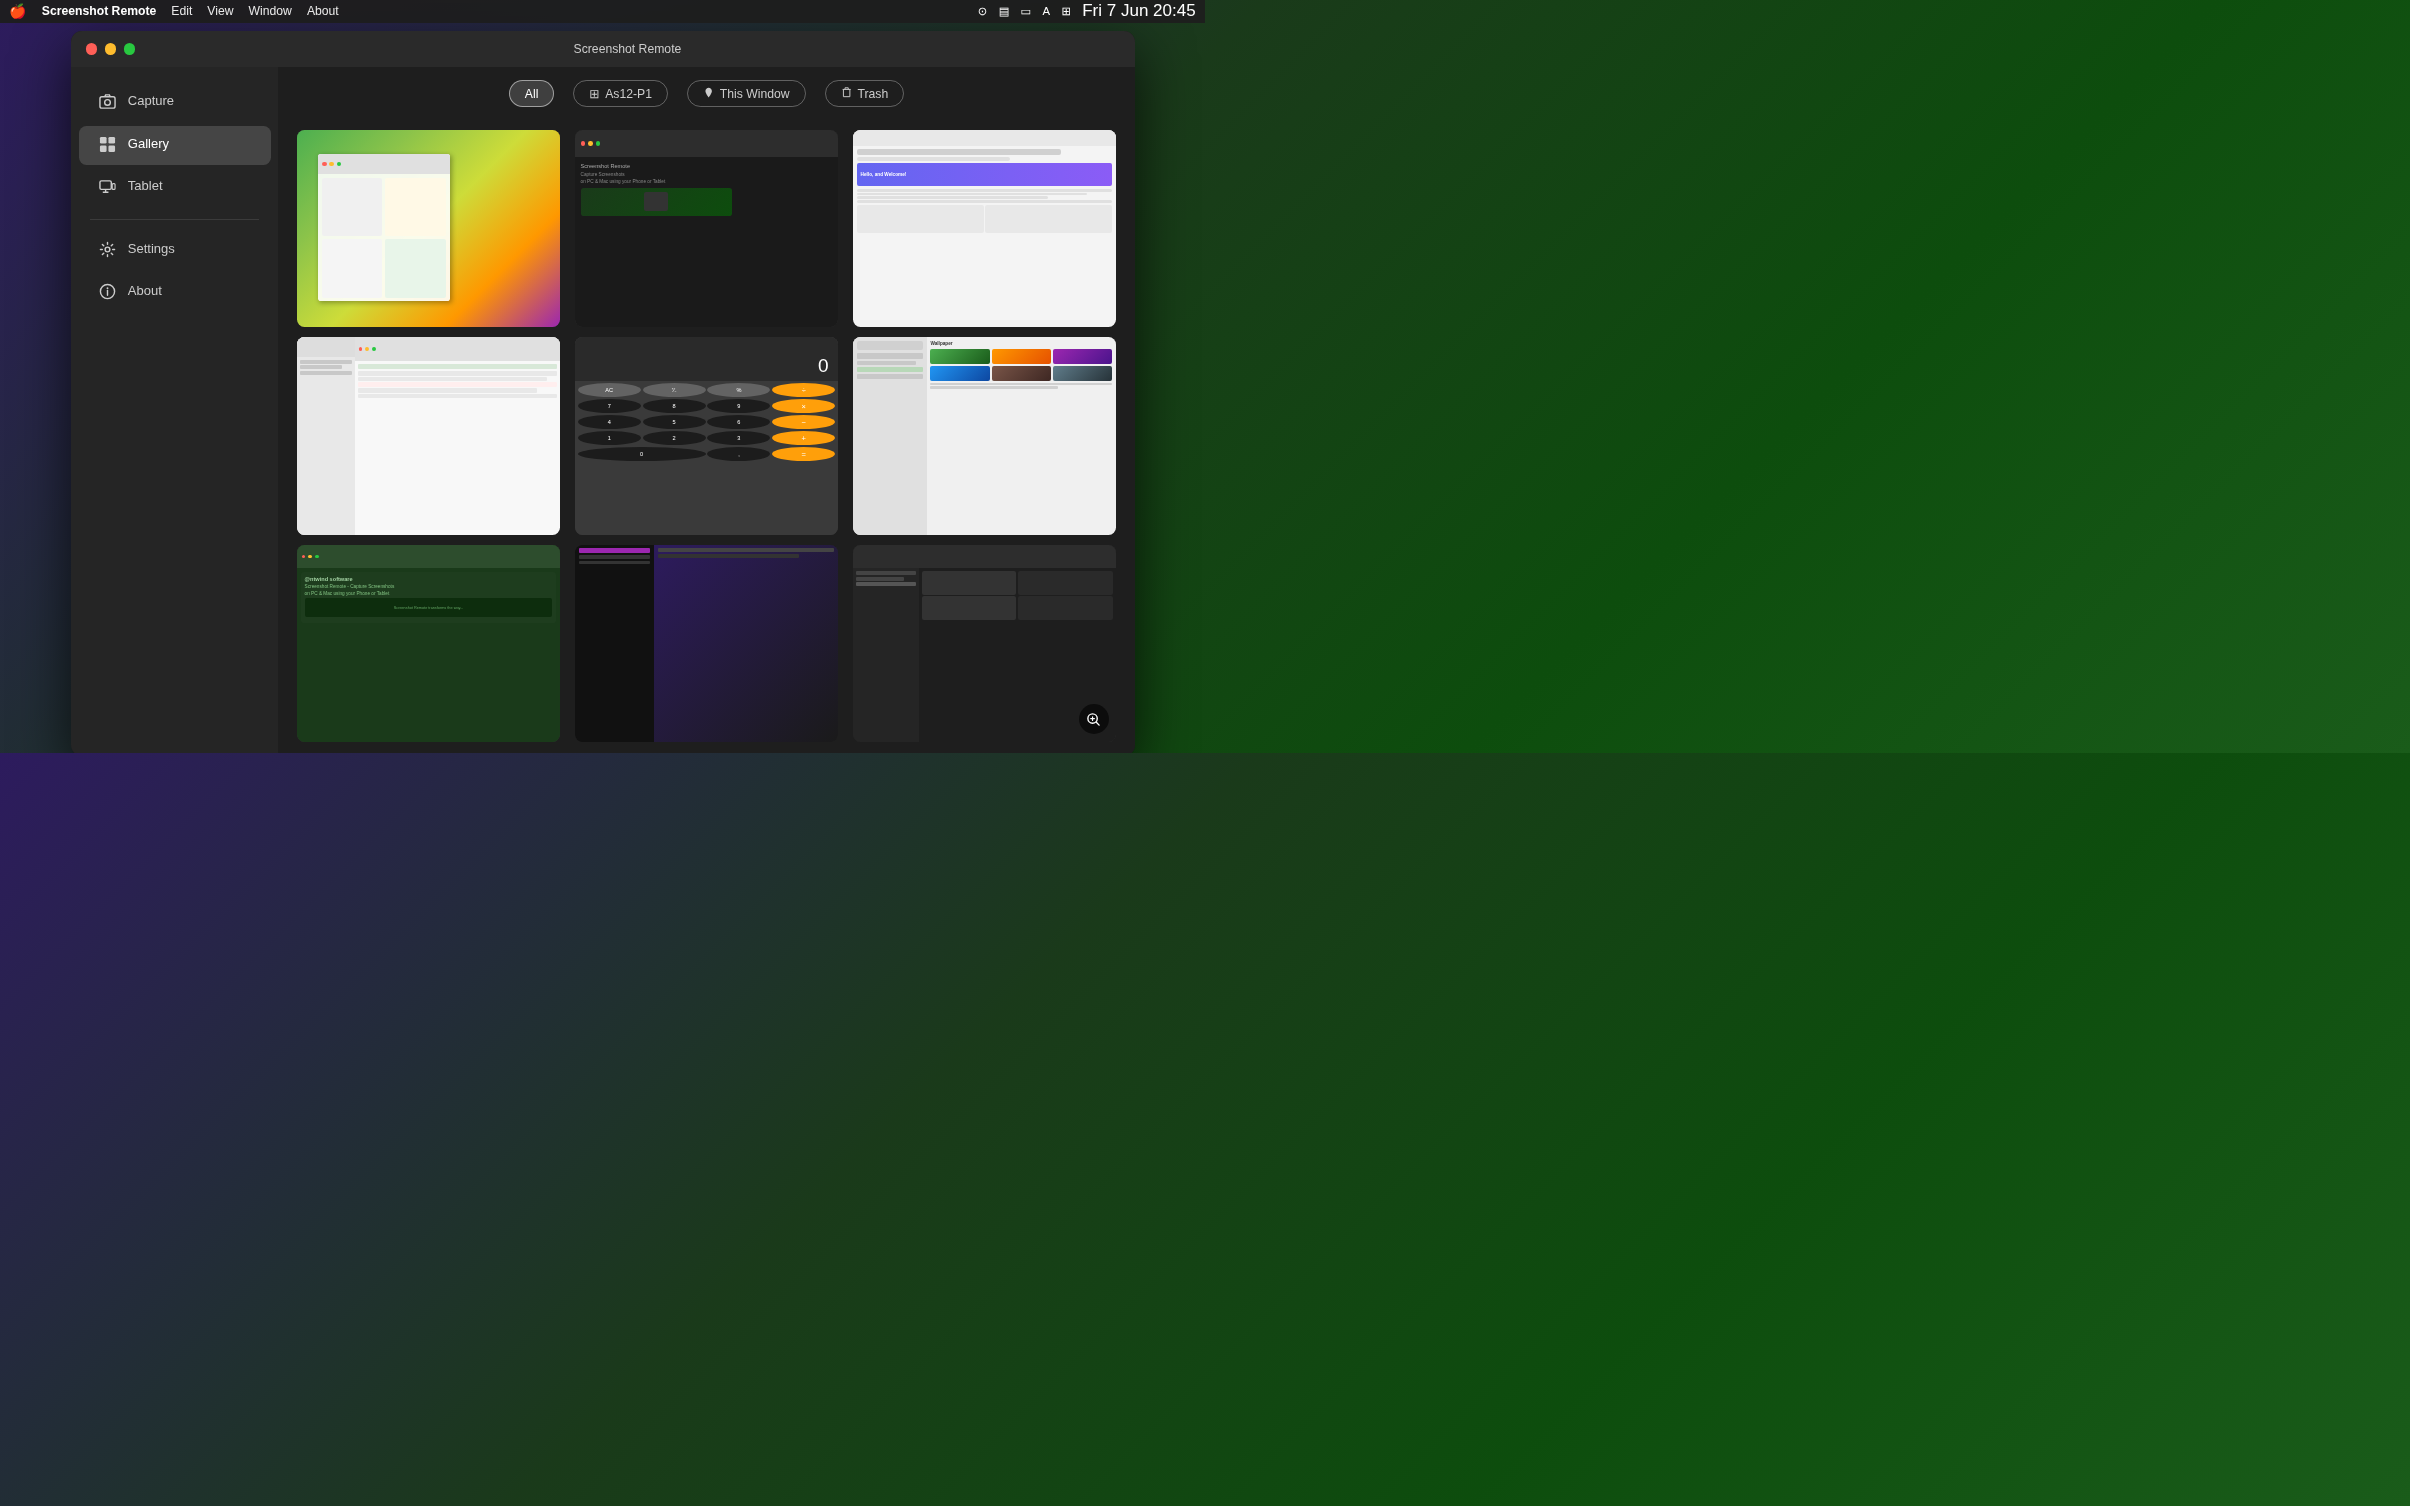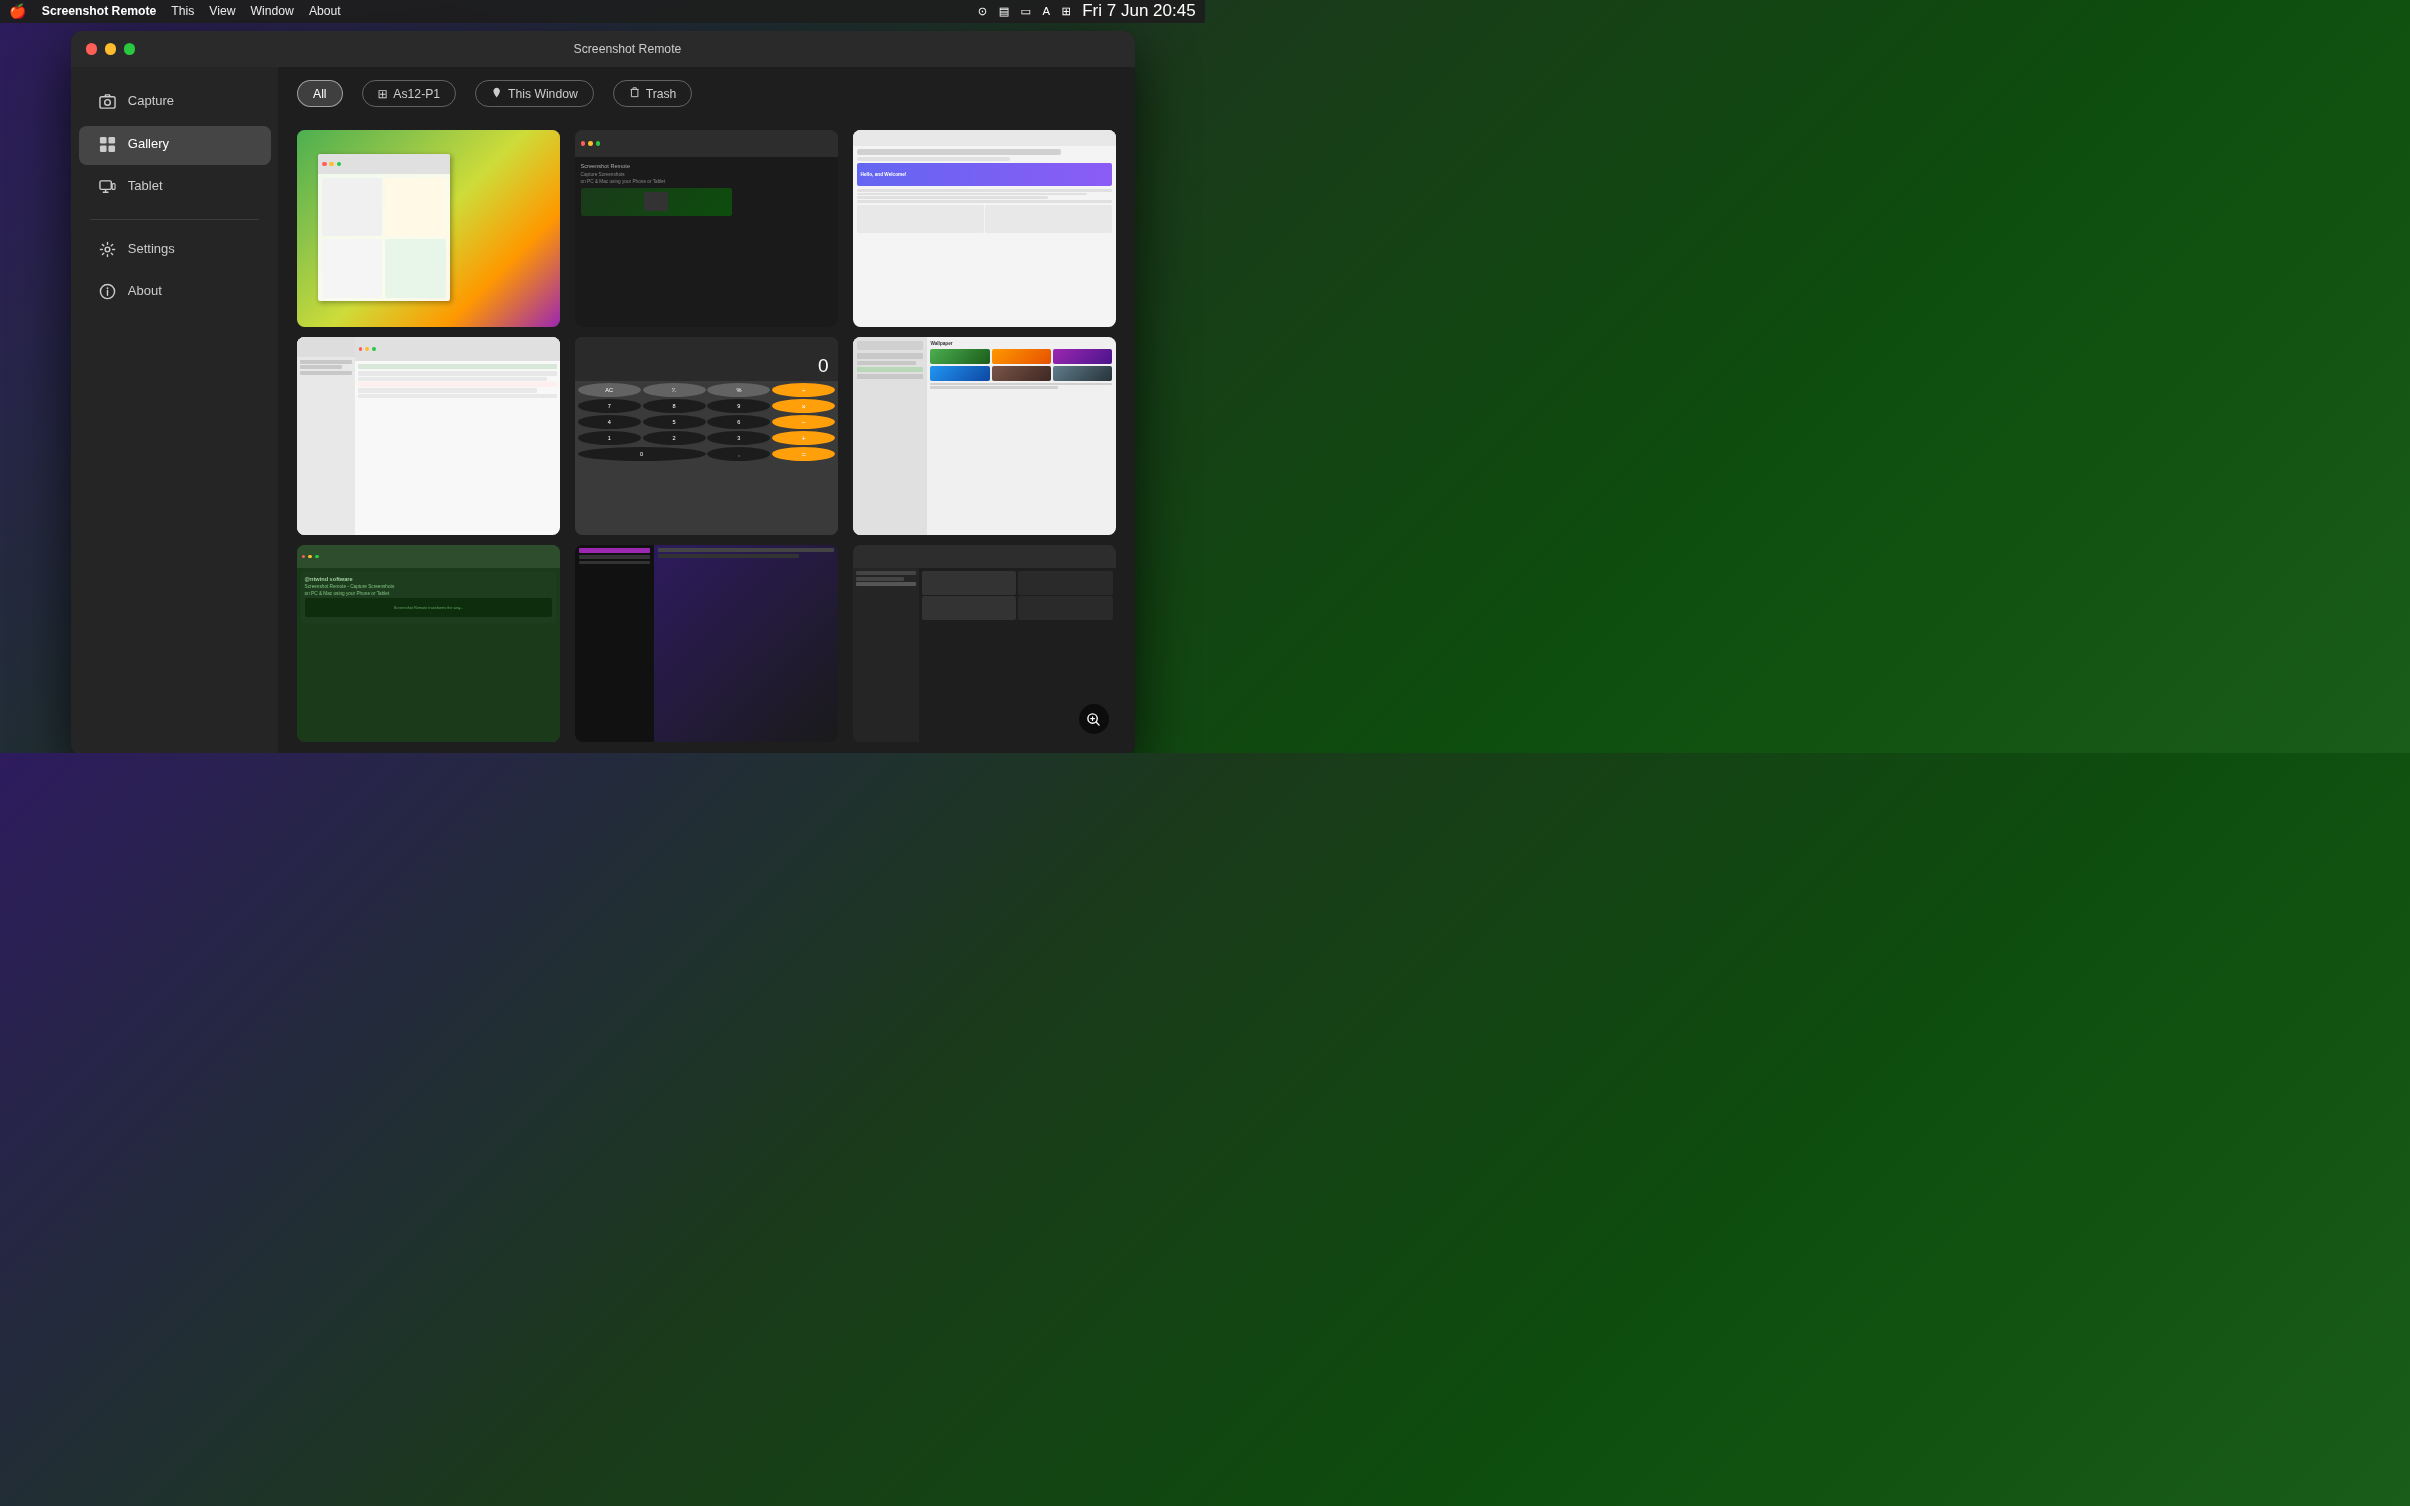--- a/index.html
+++ b/index.html
@@ -151,20 +151,21 @@
       overflow: hidden;
       background: #1e1e1e;
     }
 
     
     .filter-bar {
       padding: 13px 19px;
       display: flex;
       gap: 19px;
       flex-shrink: 0;
+      justify-content: center;
     }
     .filter-btn {
       padding: 5.6px 15px;
       border-radius: 19px;
       border: 0.9px solid rgba(255,255,255,0.3);
       background: transparent;
       color: #ccc;
       font-size: 12.2px;
       cursor: pointer;
       display: flex;
@@ -225,21 +226,21 @@
       font-size: 13px;
     }
   </style>
 </head>
 <body>
 
 <div class="menubar">
   <div class="menubar-left">
     <span class="menubar-apple">🍎</span>
     <span class="menubar-app-name">Screenshot Remote</span>
-    <span class="menubar-item">This</span>
+    <span class="menubar-item">Edit</span>
     <span class="menubar-item">View</span>
     <span class="menubar-item">Window</span>
     <span class="menubar-item">About</span>
   </div>
   <div class="menubar-right">
     <span>⊙</span>
     <span>▤</span>
     <span>▭</span>
     <span>A</span>
     <span>⊞</span>

